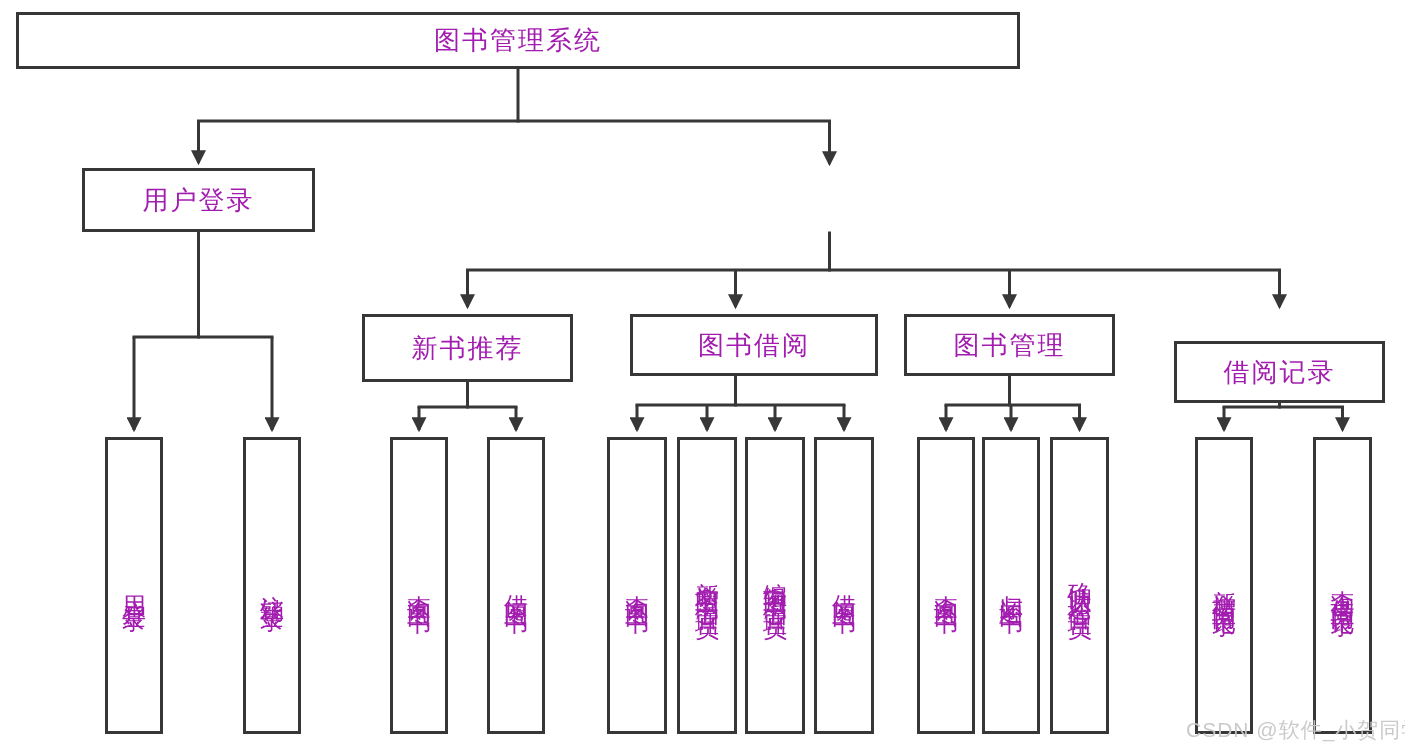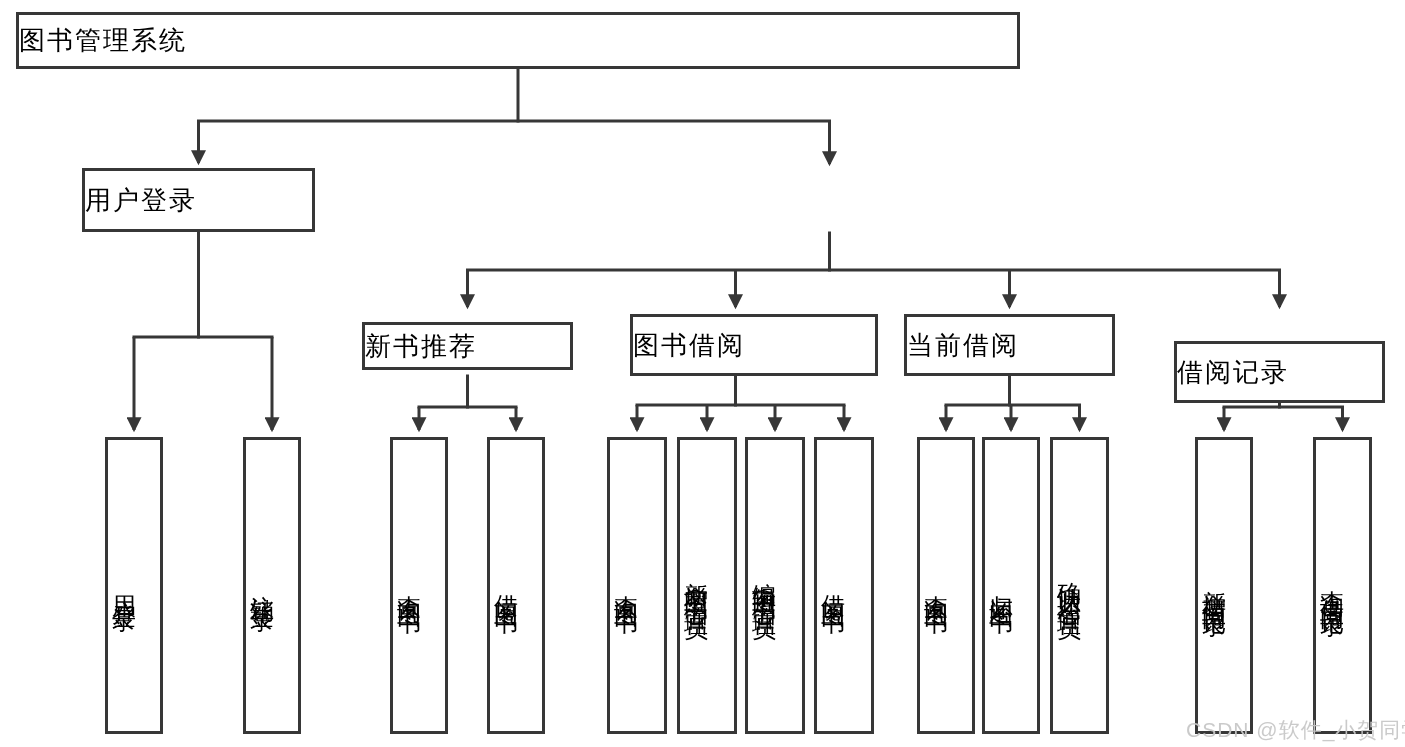--- a/index.html
+++ b/index.html
@@ -9,37 +9,37 @@
     background:#ffffff;
     font-family:"Liberation Sans", sans-serif;
     overflow:hidden;
   }
   svg.connectors{position:absolute;left:0;top:0;z-index:0;}
   .node{
     position:absolute;
     box-sizing:border-box;
     background:#ffffff;
     border:3px solid #373737;
-    color:#000000;
-    display:flex;align-items:center;
+    color:#a21caf;
+    display:flex;align-items:center;justify-content:center;
     z-index:1;
   }
   .hnode{font-size:26px;letter-spacing:2px;white-space:nowrap;}
   .vnode span{
     writing-mode:vertical-rl;
     text-orientation:mixed;
     font-size:24px;
     letter-spacing:5px;
     white-space:nowrap;
   }
   
   #n-root{left:16px;top:12px;width:1004px;height:57px;}
   #n-user-login{left:82px;top:168px;width:233px;height:64px;}
   #n-book-mgmt{left:712px;top:169px;width:235px;height:64px;}
-  #n-new-book{left:362px;top:322px;width:211px;height:48px;}
+  #n-new-book{left:362px;top:314px;width:211px;height:68px;}
   #n-book-borrow{left:630px;top:314px;width:248px;height:62px;}
   #n-current-borrow{left:904px;top:314px;width:211px;height:62px;}
   #n-borrow-record{left:1174px;top:314px;width:211px;height:62px;margin-top:27px;}
   
   .vnode{top:437px;height:297px;width:58px;}
   #n-ul-1{left:105px;}
   #n-ul-2{left:243px;}
   #n-nb-1{left:390px;}
   #n-nb-2{left:487px;}
   #n-bb-1{left:607px;width:60px;}
@@ -138,21 +138,21 @@
     <span>用户登录</span>
   </div>
 
   <div class="node hnode" id="n-new-book">
     <span>新书推荐</span>
   </div>
   <div class="node hnode" id="n-book-borrow">
     <span>图书借阅</span>
   </div>
   <div class="node hnode" id="n-current-borrow">
-    <span>当前借阅</span>
+    <span>图书管理</span>
   </div>
   <div class="node hnode" id="n-borrow-record">
     <span>借阅记录</span>
   </div>
 
   <div class="node vnode" id="n-ul-1">
     <span>用户登录</span>
   </div>
   <div class="node vnode" id="n-ul-2">
     <span>注销登录</span>

